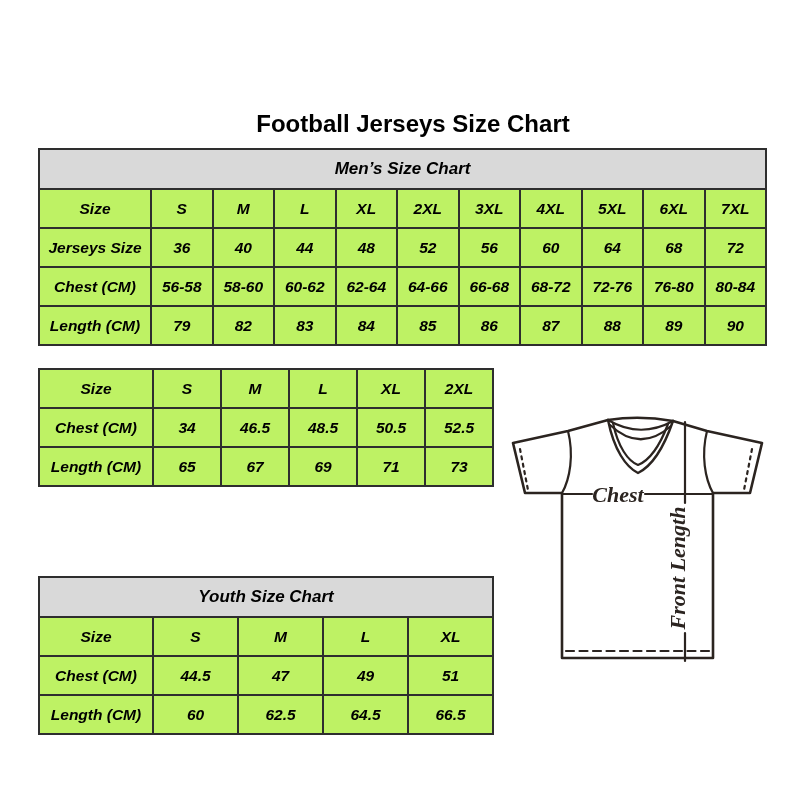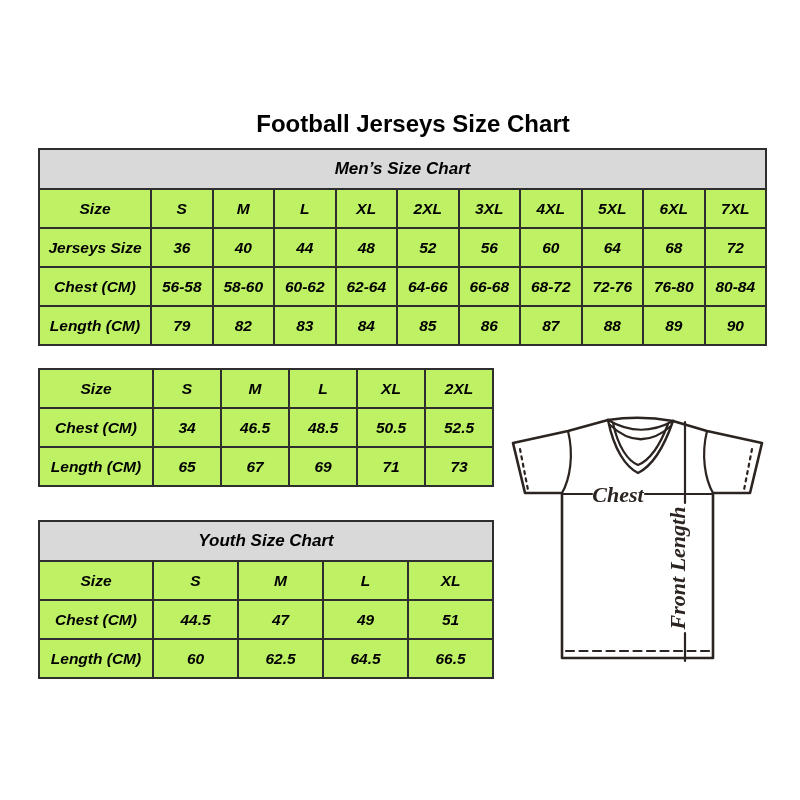--- a/index.html
+++ b/index.html
@@ -32,21 +32,21 @@
   table.size-table th.table-title{
     background:var(--header-bg);
     font-size:17px;height:40px;
   }
   #table-mens{left:38px;top:148px;width:727px;}
   #table-mens col.col-first{width:112px;}
   #table-mens col{width:61.5px;}
   #table-womens{left:38px;top:368px;width:454px;}
   #table-womens col.col-first{width:114px;}
   #table-womens col{width:68px;}
-  #table-youth{left:38px;top:520px;width:454px;}
+  #table-youth{left:38px;top:576px;width:454px;}
   #table-youth col.col-first{width:114px;}
   #table-youth col{width:85px;}
   .jersey-diagram{
     position:absolute;left:500px;top:403px;width:272px;height:270px;
   }
   .jersey-diagram svg{display:block;width:100%;height:100%;}
   .measure-label{
     font-family:"Liberation Serif",serif;
     font-style:italic;font-weight:bold;
     fill:var(--ink);

